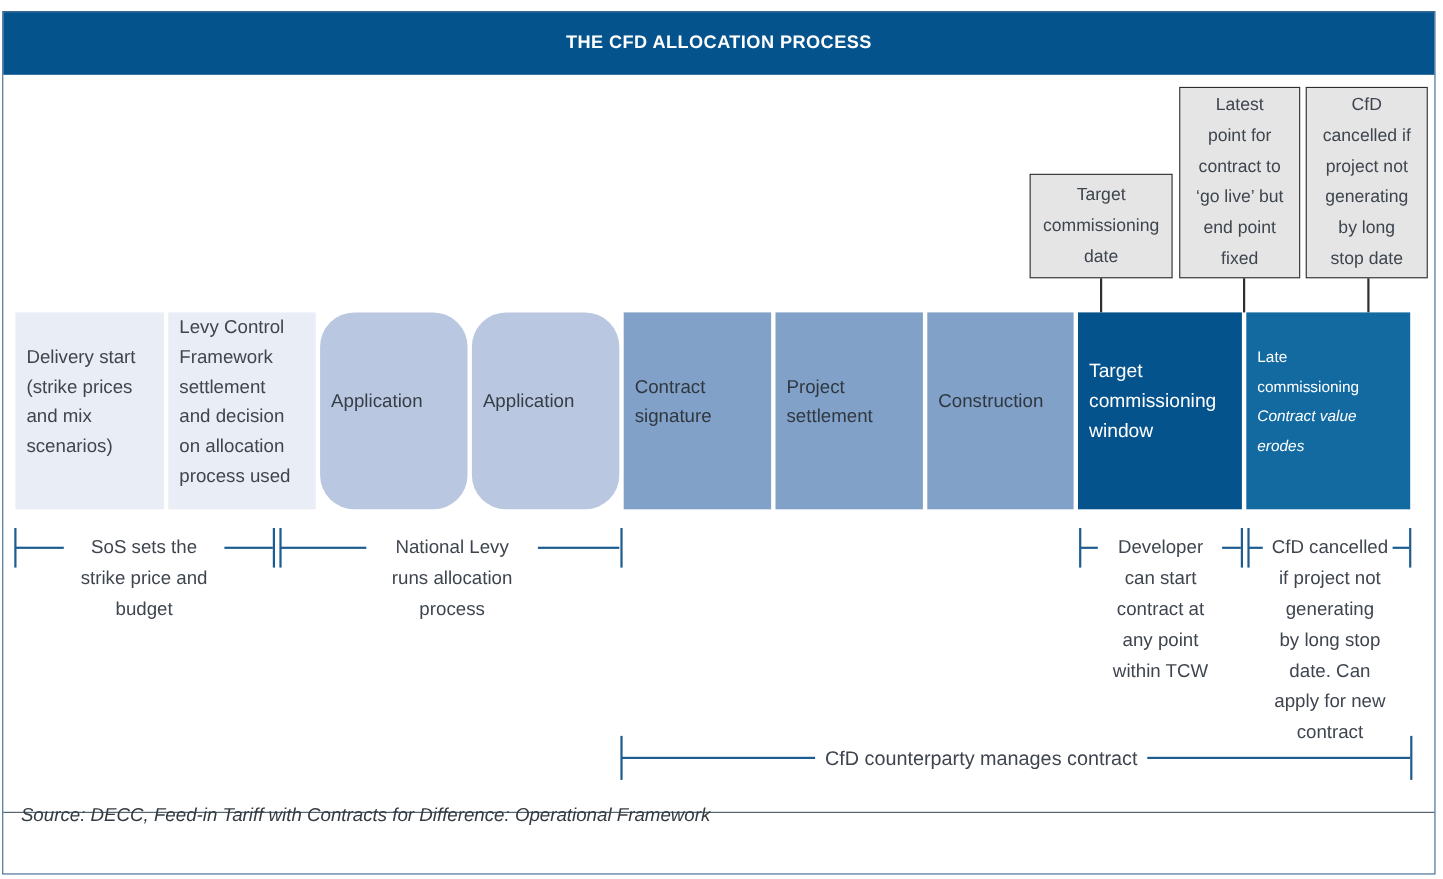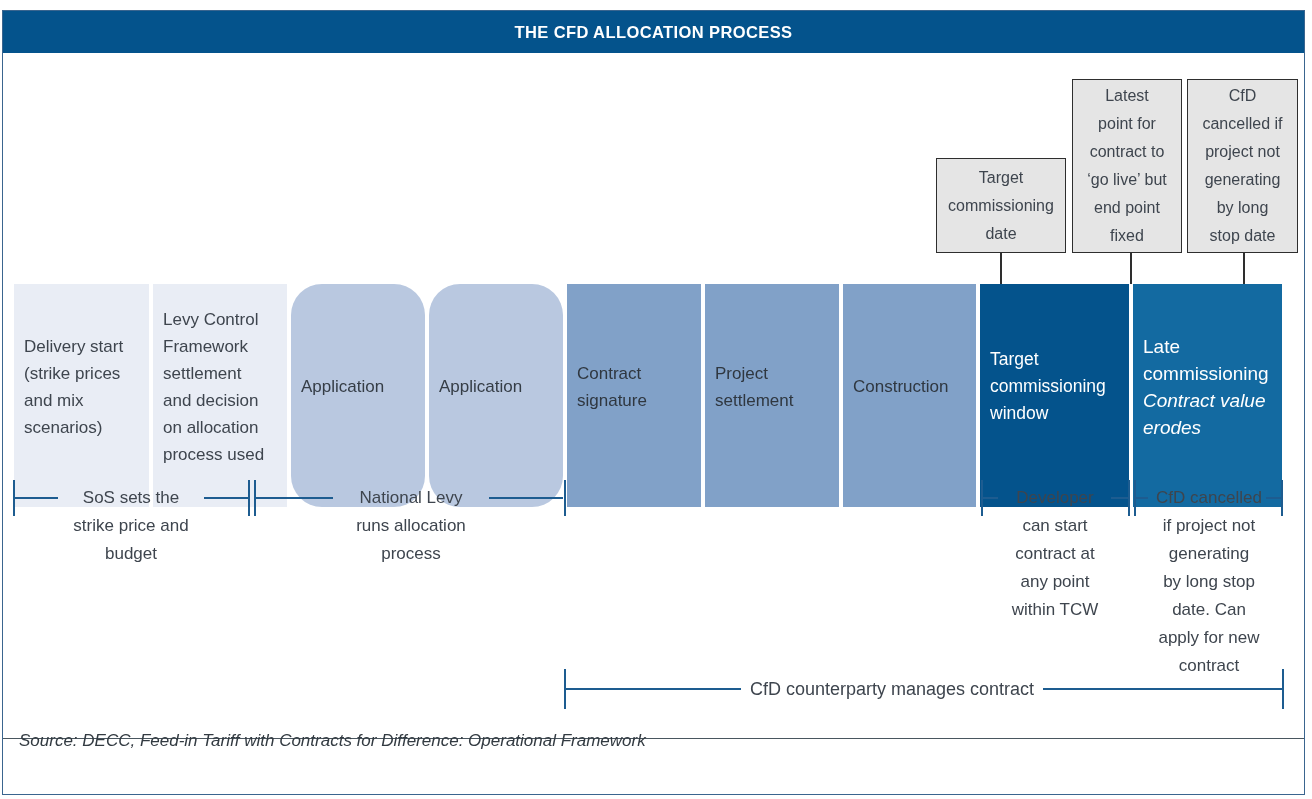--- a/index.html
+++ b/index.html
@@ -7,43 +7,43 @@
     width:1312px; height:799px; position:relative;
     background:#ffffff;
     font-family:"Liberation Sans", sans-serif;
     color:#3e454e;
   }
   .frame {
     position:absolute; left:2px; top:10px; width:1303px; height:785px;
     border:1.5px solid #3a658f; background:#fff; box-sizing:border-box;
   }
   .header-bar {
-    position:absolute; left:0; top:0; right:0; height:42px;
+    position:absolute; left:0; top:0; right:0; height:57px;
     background:#04538c; display:flex; align-items:center; justify-content:center;
   }
   .header-title {
     color:#ffffff; font-size:16.5px; font-weight:700; letter-spacing:.4px;
   }
   
   .stage-row {
     position:absolute; left:11px; top:273px; height:179px;
     display:flex; gap:4px;
   }
   .stage {
-    box-sizing:border-box; height:223px;
+    box-sizing:border-box; height:179px;
     display:flex; flex-direction:column; justify-content:center;
     padding:6px 6px 24px 10px;
     font-size:17px; line-height:27px; white-space:pre-line;
   }
   .w135{width:135px}.w134{width:134px}.w133{width:133px}.w149{width:149px}
   .tone-lightest{ background:#e9edf5; color:#3e454e; }
   .tone-light   { background:#b9c8e0; color:#353d46;border-radius:31px; }
   .tone-medium  { background:#81a1c8; color:#2f3740; }
   .tone-dark    { background:#04538c; color:#ffffff; font-size:17.5px; }
-  .tone-dark2   { background:#136aa1; color:#ffffff; font-size:19px; }
+  .tone-dark2   { background:#136aa1; color:#ffffff; font-size:14px; }
   .stage .italic { font-style:italic; white-space:pre-line; }
   
   .callout {
     position:absolute; box-sizing:border-box; background:#e5e5e5;
     border:1.5px solid #2e2e2e;
     display:flex; align-items:center; justify-content:center;
     text-align:center; font-size:16px; line-height:28px; white-space:pre-line;
     color:#3e454e;
   }
   .callout-1{ left:933px; top:147px; width:130px; height:95px; }

